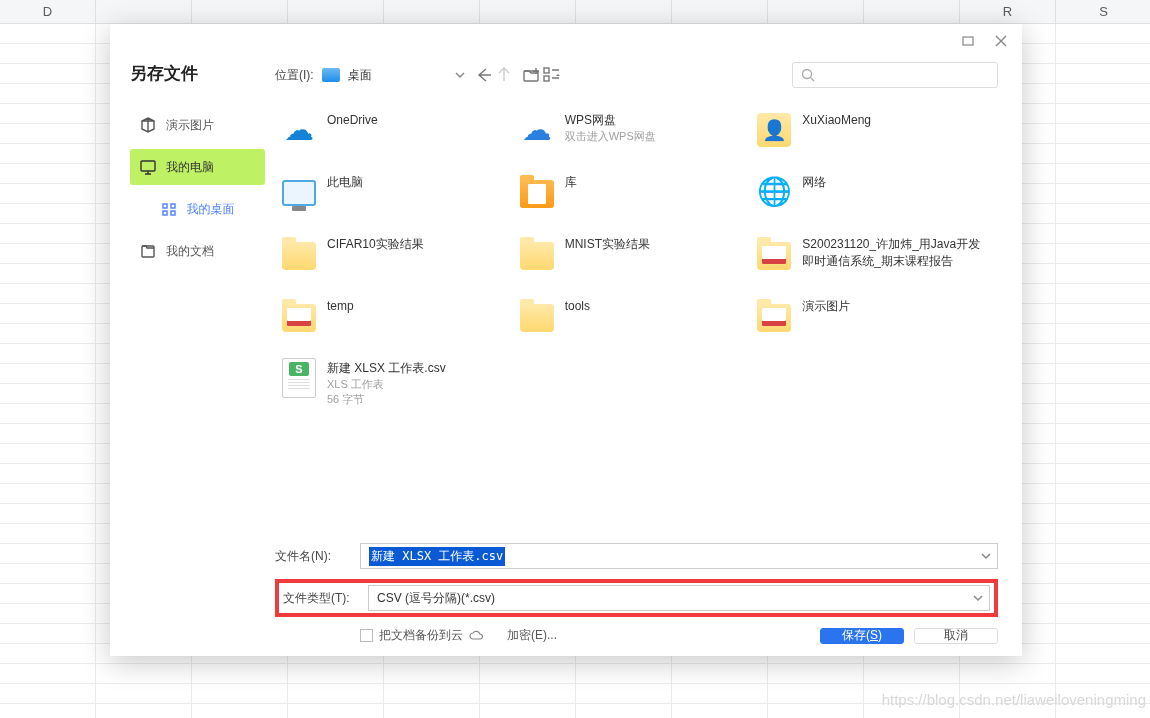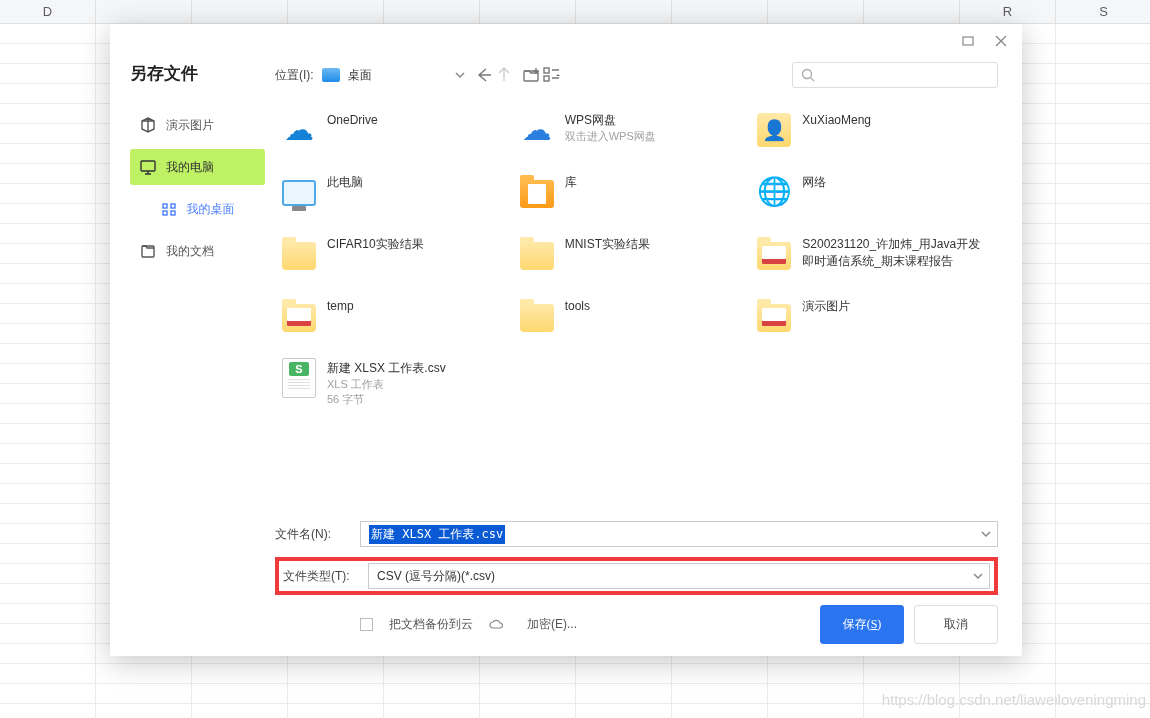--- a/index.html
+++ b/index.html
@@ -68,25 +68,25 @@
     
     .bottom { padding: 8px 0 12px; }
     .form-row { display: flex; align-items: center; margin-bottom: 10px; }
     .form-lbl { width: 85px; font-size: 12px; color: #454545; }
     .form-ctl { flex: 1; height: 26px; border: 1px solid #ccc; font-size: 12px; padding: 0 8px; display:flex; align-items:center; background: #fff; position: relative;}
     .fname-sel { background: #0a5ad6; color: #fff; padding: 1px 2px; font-family: SimSun, monospace; font-size: 12px; }
     .ft-highlight { border: 4px solid #ef3b3b; padding: 2px 4px; margin: 2px 0 10px; }
     .ft-highlight .form-row { margin-bottom: 0; }
     .dd-chev{position:absolute;right:6px;top:50%;transform:translateY(-50%);width:10px;height:10px;stroke:#888;fill:none;stroke-width:1.5;}
     .action-row { display: flex; align-items: center; gap: 12px; }
-    .chk-wrap { display: flex; align-items: center; gap: 16px; font-size: 12px; color: #555; margin-left: 85px; }
+    .chk-wrap { display: flex; align-items: center; gap: 6px; font-size: 12px; color: #555; margin-left: 85px; }
     .chk { width: 13px; height: 13px; border: 1px solid #bbb; background: #fff; cursor: pointer;}
     .link-enc { color: #555; font-size: 12px; cursor: pointer; margin-left: 12px;}
     .btns { margin-left: auto; display: flex; gap: 10px; }
-    .btn { min-width: 84px; height: 39px; border-radius: 3px; font-size: 12px; cursor: pointer; display: inline-flex; align-items: center; justify-content: center; border: 1px solid #ddd; background: #fff; color: #444; font-family: Liberation Serif, serif;}
+    .btn { min-width: 84px; height: 16px; border-radius: 3px; font-size: 12px; cursor: pointer; display: inline-flex; align-items: center; justify-content: center; border: 1px solid #ddd; background: #fff; color: #444;}
     .btn.primary { background: #2b74ef; border-color: #2b74ef; color: #fff; }
     .btn-key { text-decoration: underline; }
   </style>
 </head>
 <body>
 
 <div class="sheet-bg">
   <div class="col-headers">
     <div class="col-hdr">D</div>
     <div class="col-hdr"></div>

